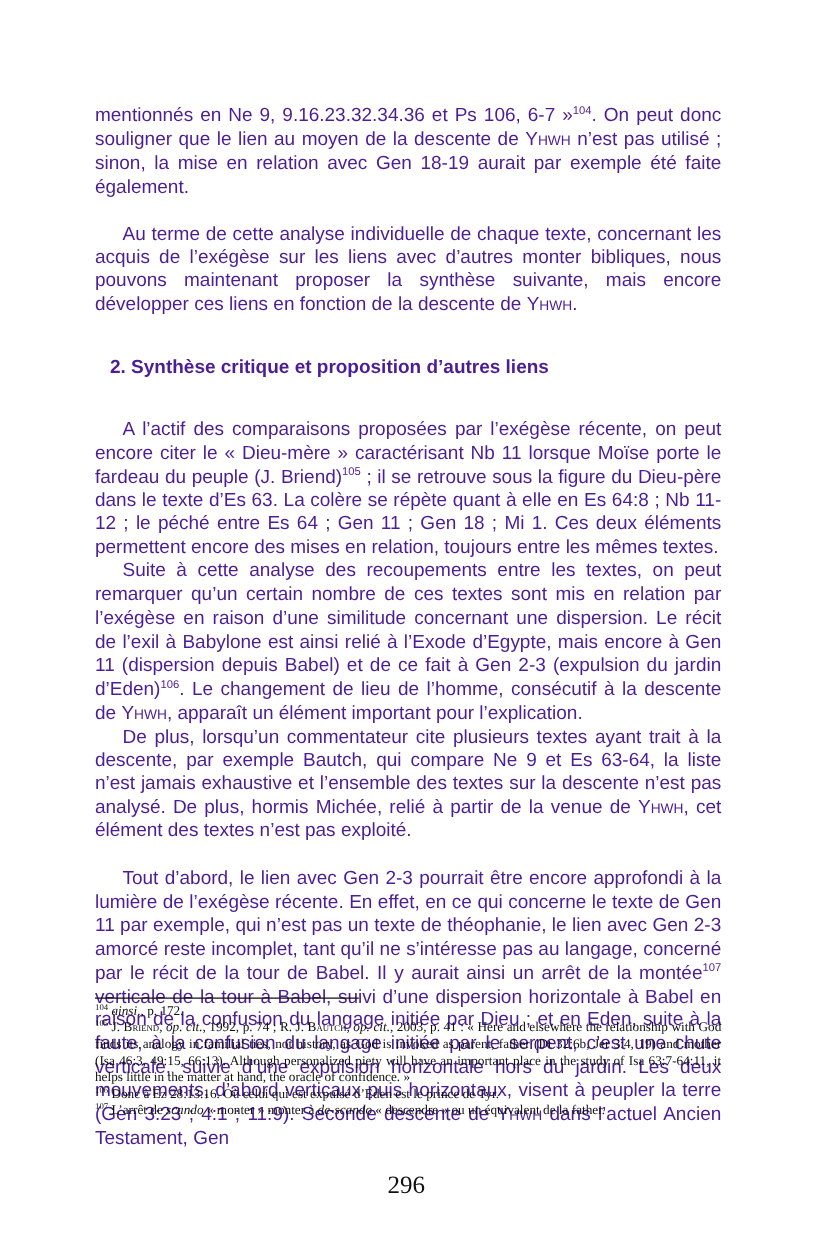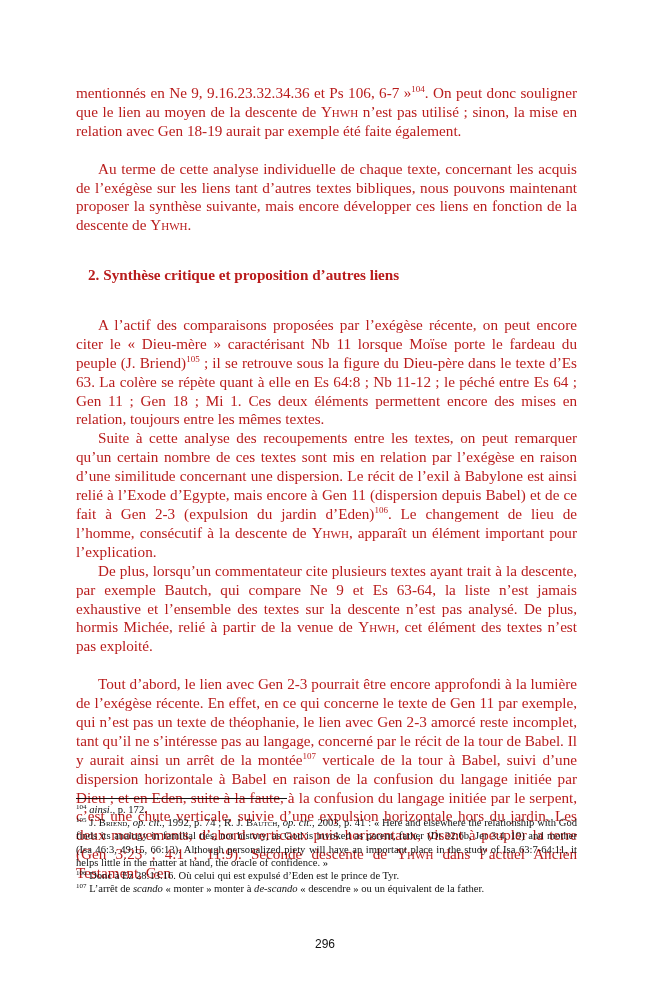--- a/index.html
+++ b/index.html
@@ -1,47 +1,47 @@
 <!DOCTYPE html>
 <html><head>
 <meta charset="utf-8">
 <style>
   html, body { margin: 0; padding: 0; background: #ffffff; }
   body { width: 650px; height: 1007px; position: relative; overflow: hidden; }
   .page {
     position: absolute; left: 76px; top: 84px; width: 501px;
-    font-family: Liberation Serif, serif;
-    color: #b91c1c; font-size: 15.2px; line-height: 18.9px;
+    font-family: Liberation Sans, sans-serif;
+    color: #4c1d95; font-size: 15.2px; line-height: 18.9px;
   }
   .p { text-align: justify; margin: 0; }
   .indent { text-indent: 22px; }
   .gap { height: 18.9px; }
   .heading { font-weight: bold; margin: 12px; }
   .sc { font-variant: small-caps; }
   sup { font-size: 9px; line-height: 0; vertical-align: 6px; }
   .footnotes {
     position: absolute; left: 76px; top: 798px; width: 501px;
     font-family: "Liberation Serif", "DejaVu Serif", serif;
     color: #111111; font-size: 10.6px; line-height: 13.2px;
   }
   .rule { width: 211px; height: 0; border-top: 1px solid #111; margin-bottom: 4px; }
   .fn { text-align: justify; margin: 0; }
   .fn sup { font-size: 7px; vertical-align: 4px; }
   .pagenum {
     position: absolute; left: 0; width: 650px; top: 937px; text-align: center;
-    font-family: Liberation Sans, sans-serif; font-size: 12px; color: #111;
+    font-family: Liberation Serif, serif; font-size: 20px; color: #111;
   }
 </style>
 </head>
 <body>
 
 <div class="page">
   <p class="p"><span>mentionnés en Ne 9, 9.16.23.32.34.36 et Ps 106, 6-7 »</span><sup>104</sup><span>. On peut donc souligner que le lien au moyen de la descente de </span><span class="sc">Yhwh</span><span> n’est pas utilisé ; sinon, la mise en relation avec Gen 18-19 aurait par exemple été faite également.</span></p>
   <div class="gap"></div>
-  <p class="p indent"><span>Au terme de cette analyse individuelle de chaque texte, concernant les acquis de l’exégèse sur les liens tant d’autres textes bibliques, nous pouvons maintenant proposer la synthèse suivante, mais encore développer ces liens en fonction de la descente de </span><span class="sc">Yhwh</span><span>.</span></p>
+  <p class="p indent"><span>Au terme de cette analyse individuelle de chaque texte, concernant les acquis de l’exégèse sur les liens avec d’autres monter bibliques, nous pouvons maintenant proposer la synthèse suivante, mais encore développer ces liens en fonction de la descente de </span><span class="sc">Yhwh</span><span>.</span></p>
   <div class="gap"></div>
   <p class="heading">2. Synthèse critique et proposition d’autres liens</p>
   <div class="gap"></div>
   <p class="p indent"><span>A l’actif des comparaisons proposées par l’exégèse récente, on peut encore citer le « Dieu-mère » caractérisant Nb 11 lorsque Moïse porte le fardeau du peuple (J. Briend)</span><sup>105</sup><span> ; il se retrouve sous la figure du Dieu-père dans le texte d’Es 63. La colère se répète quant à elle en Es 64:8 ; Nb 11-12 ; le péché entre Es 64 ; Gen 11 ; Gen 18 ; Mi 1. Ces deux éléments permettent encore des mises en relation, toujours entre les mêmes textes.</span></p>
   <p class="p indent"><span>Suite à cette analyse des recoupements entre les textes, on peut remarquer qu’un certain nombre de ces textes sont mis en relation par l’exégèse en raison d’une similitude concernant une dispersion. Le récit de l’exil à Babylone est ainsi relié à l’Exode d’Egypte, mais encore à Gen 11 (dispersion depuis Babel) et de ce fait à Gen 2-3 (expulsion du jardin d’Eden)</span><sup>106</sup><span>. Le changement de lieu de l’homme, consécutif à la descente de </span><span class="sc">Yhwh</span><span>, apparaît un élément important pour l’explication.</span></p>
   <p class="p indent"><span>De plus, lorsqu’un commentateur cite plusieurs textes ayant trait à la descente, par exemple Bautch, qui compare Ne 9 et Es 63-64, la liste n’est jamais exhaustive et l’ensemble des textes sur la descente n’est pas analysé. De plus, hormis Michée, relié à partir de la venue de </span><span class="sc">Yhwh</span><span>, cet élément des textes n’est pas exploité.</span></p>
   <div class="gap"></div>
   <p class="p indent"><span>Tout d’abord, le lien avec Gen 2-3 pourrait être encore approfondi à la lumière de l’exégèse récente. En effet, en ce qui concerne le texte de Gen 11 par exemple, qui n’est pas un texte de théophanie, le lien avec Gen 2-3 amorcé reste incomplet, tant qu’il ne s’intéresse pas au langage, concerné par le récit de la tour de Babel. Il y aurait ainsi un arrêt de la montée</span><sup>107</sup><span> verticale de la tour à Babel, suivi d’une dispersion horizontale à Babel en raison de la confusion du langage initiée par Dieu ; et en Eden, suite à la faute, à la confusion du langage initiée par le serpent, c’est une chute verticale, suivie d’une expulsion horizontale hors du jardin. Les deux mouvements, d’abord verticaux puis horizontaux, visent à peupler la terre (Gen 3:23 ; 4:1 ; 11:9). Seconde descente de </span><span class="sc">Yhwh</span><span> dans l’actuel Ancien Testament, Gen</span></p>
 </div>
 

